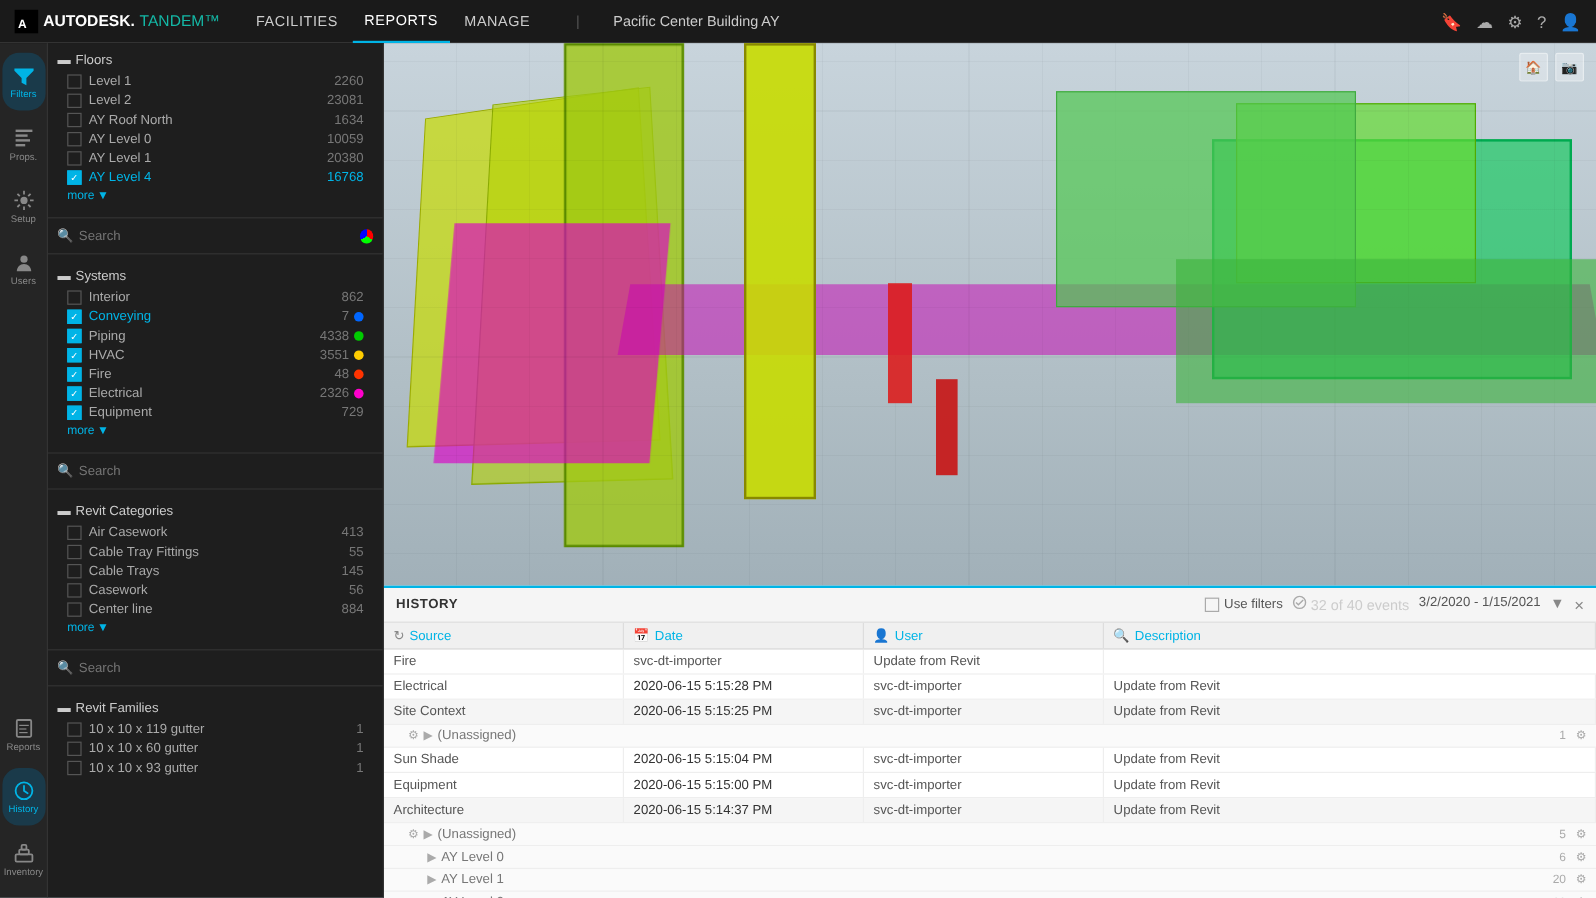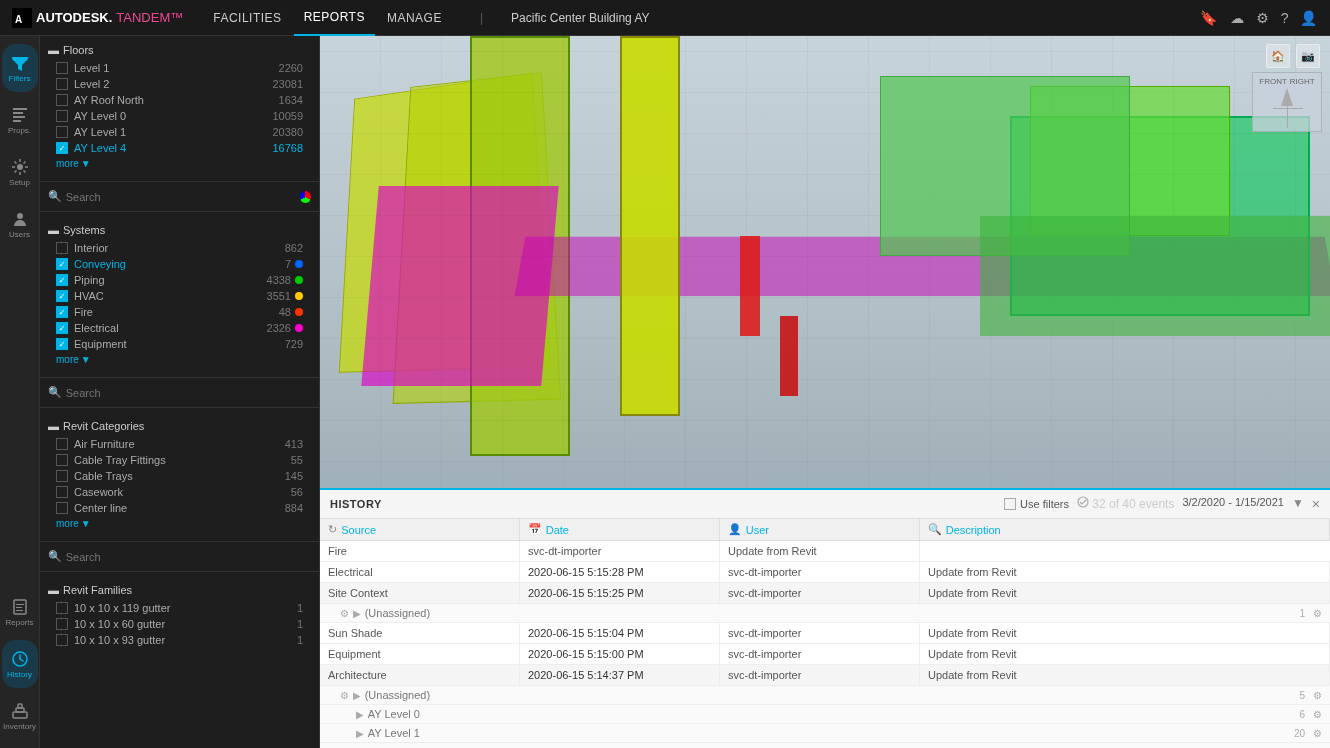--- a/index.html
+++ b/index.html
@@ -5,21 +5,21 @@
     * { box-sizing: border-box; margin: 0; padding: 0; }
     body { font-family: 'Segoe UI', Arial, sans-serif; font-size: 12px; background: #1a1a1a; color: #ccc; overflow: hidden; width: 1330px; height: 748px; }
 
     
     .top-nav {
       display: flex; align-items: center; height: 36px; background: #1a1a1a; border-bottom: 1px solid #333;
       padding: 0 12px; gap: 20px;
     }
     .top-nav .logo { display: flex; align-items: center; gap: 4px; color: #fff; font-weight: bold; font-size: 13px; }
     .top-nav .logo .autodesk { color: #fff; font-weight: bold; }
-    .top-nav .logo .tandem { color: #ec4899; font-weight: normal; }
+    .top-nav .logo .tandem { color: #14b8a6; font-weight: normal; }
     .top-nav nav { display: flex; gap: 2px; }
     .top-nav nav .nav-item {
       color: #ccc; font-size: 12px; padding: 0 10px; height: 36px; display: flex; align-items: center;
       cursor: pointer; text-transform: uppercase; letter-spacing: 0.5px;
     }
     .top-nav nav .nav-item.active { color: #fff; border-bottom: 2px solid #00b4e6; }
     .top-nav .separator { color: #555; margin: 0 8px; }
     .top-nav .project-name { color: #ccc; font-size: 12px; }
     .top-nav .right-icons { margin-left: auto; display: flex; align-items: center; gap: 12px; }
     .top-nav .right-icons .icon-btn { color: #aaa; cursor: pointer; font-size: 14px; }
@@ -305,21 +305,21 @@
     </div>
     <div class="divider"></div>
 
     <div class="filter-section">
       <div class="filter-section-header">
         <span>▬</span>
         <span>Revit Categories</span>
       </div>
       <div class="filter-item">
         <div class="checkbox"></div>
-        <span class="item-name">Air Furniture</span>
+        <span class="item-name">Air Casework</span>
         <span class="item-count">413</span>
       </div>
       <div class="filter-item">
         <div class="checkbox"></div>
         <span class="item-name">Cable Tray Fittings</span>
         <span class="item-count">55</span>
       </div>
       <div class="filter-item">
         <div class="checkbox"></div>
         <span class="item-name">Cable Trays</span>
@@ -404,31 +404,20 @@
 
         <div style="position:absolute; top:200px; left:420px; width:20px; height:100px; background:rgba(220,30,30,0.9);"></div>
         <div style="position:absolute; top:280px; left:460px; width:18px; height:80px; background:rgba(200,20,20,0.9);"></div>
       </div>
 
       <div style="position:absolute; top:8px; right:10px; display:flex; gap:6px;">
         <div class="viewport-icon-btn">🏠</div>
         <div class="viewport-icon-btn">📷</div>
       </div>
 
-      <div style="position:absolute; top:36px; right:8px; width:70px; height:60px; background:rgba(200,210,220,0.75); border:1px solid rgba(150,160,170,0.6); display:flex; flex-direction:column; align-items:center; justify-content:center; font-size:9px; color:#555;">
-        <div style="display:flex; gap:3px;">
-          <span style="font-size:8px; color:#666;">FRONT</span>
-          <span style="font-size:8px; color:#666;">RIGHT</span>
-        </div>
-        <div style="width:40px; height:40px; position:relative; margin-top:2px;">
-          <div style="position:absolute; top:0; left:50%; transform:translateX(-50%); width:0; height:0; border-left:6px solid transparent; border-right:6px solid transparent; border-bottom:18px solid #aaa;"></div>
-          <div style="position:absolute; top:18px; left:50%; width:1px; height:22px; background:#aaa;"></div>
-          <div style="position:absolute; top:20px; left:6px; height:1px; width:30px; background:#aaa;"></div>
-        </div>
-      </div>
 
       <div class="history-panel">
         <div class="history-header">
           <span style="font-weight:bold; font-size:11px; color:#333; text-transform:uppercase; letter-spacing:0.5px;">HISTORY</span>
           <div class="history-header-right">
             <div class="use-filters-cb">
               <div style="width:12px; height:12px; border:1px solid #aaa; display:inline-block;"></div>
               <span>Use filters</span>
             </div>
             <span>

